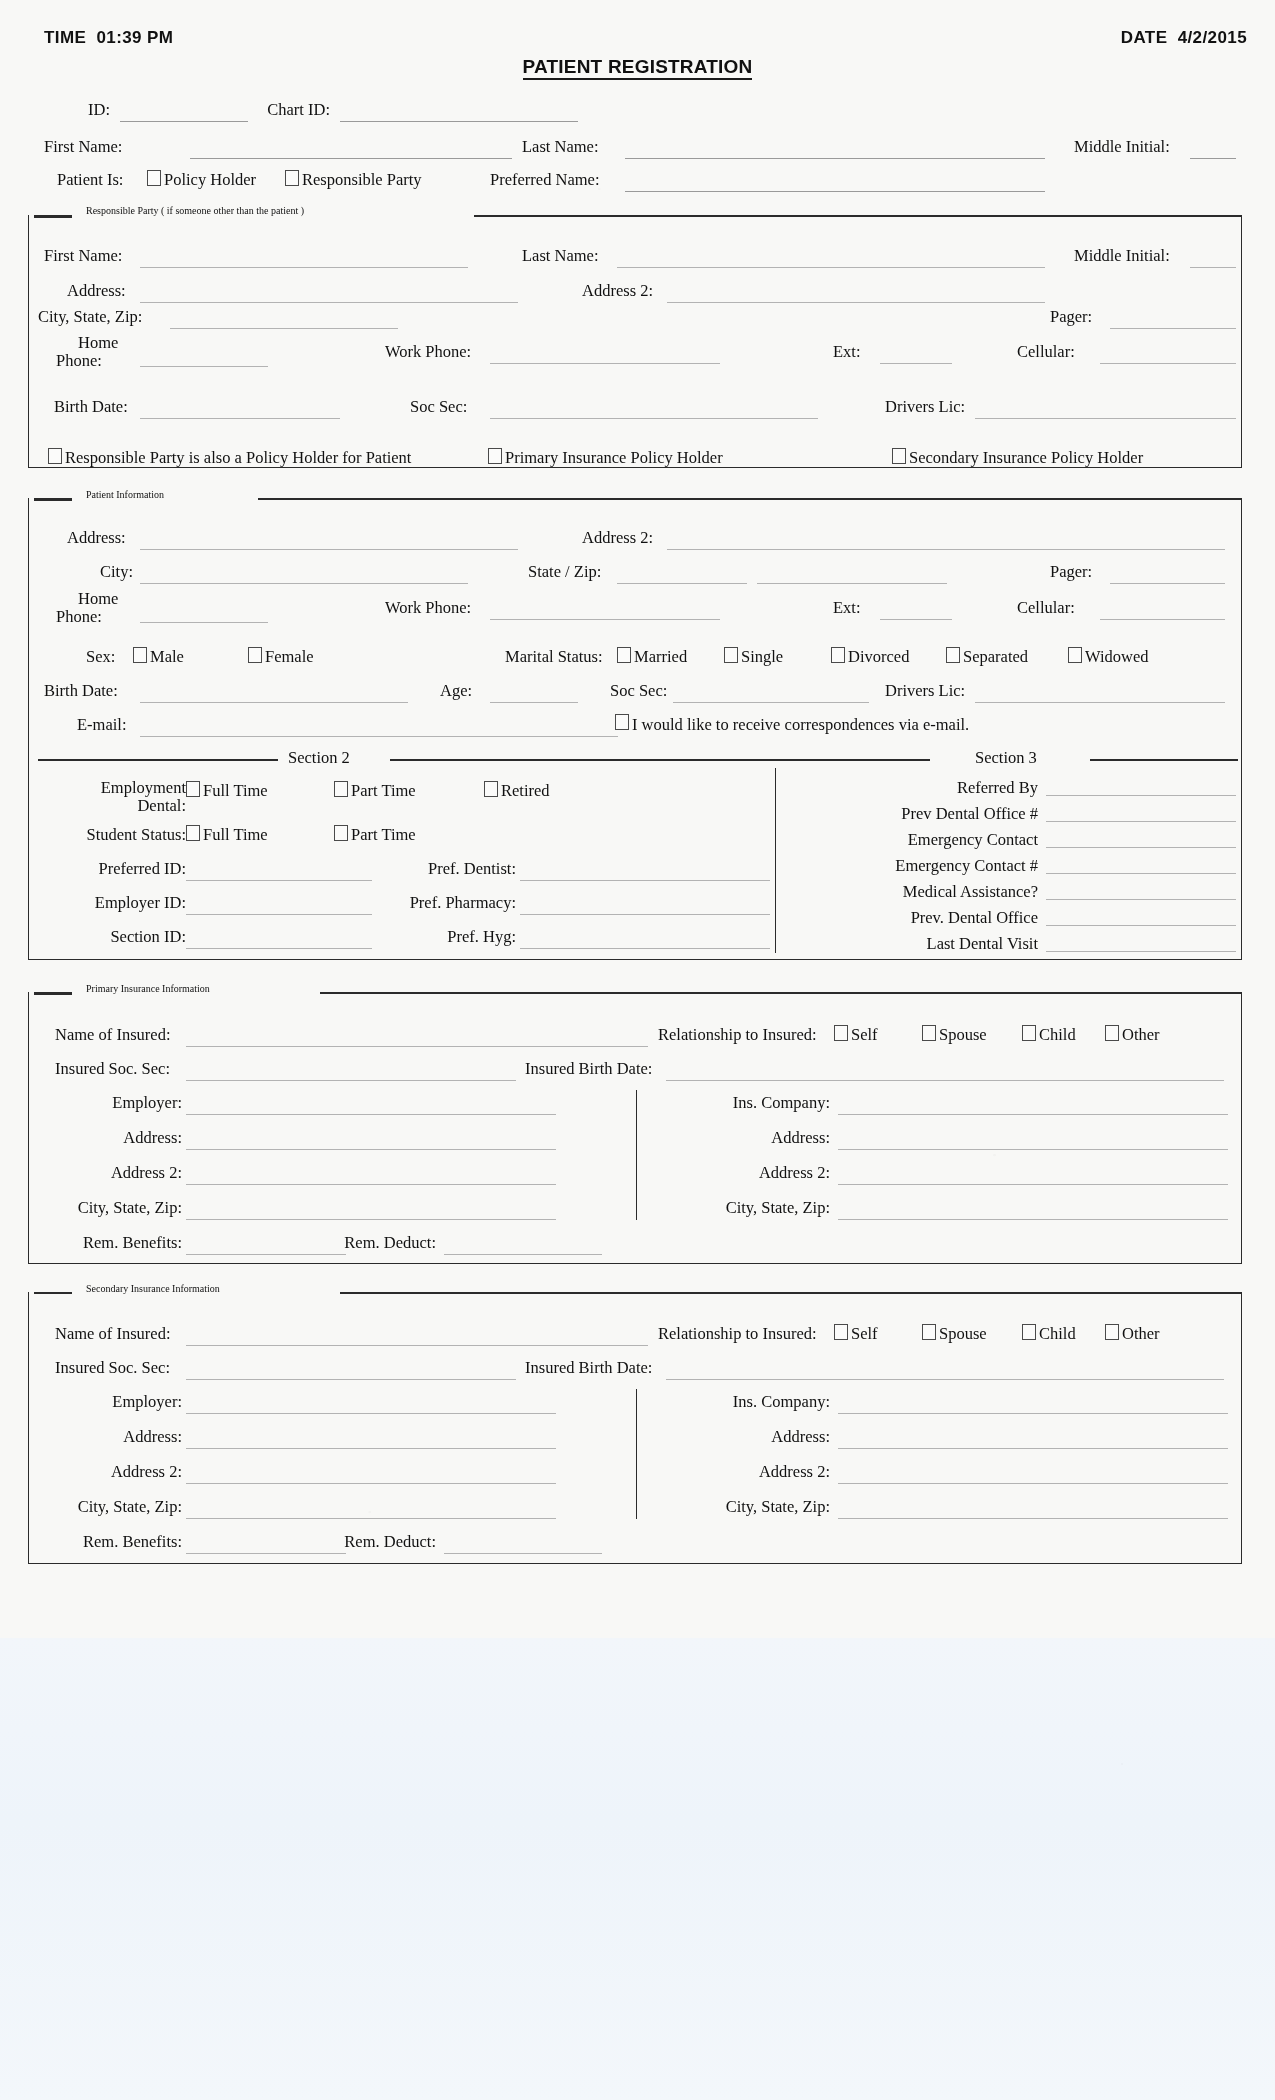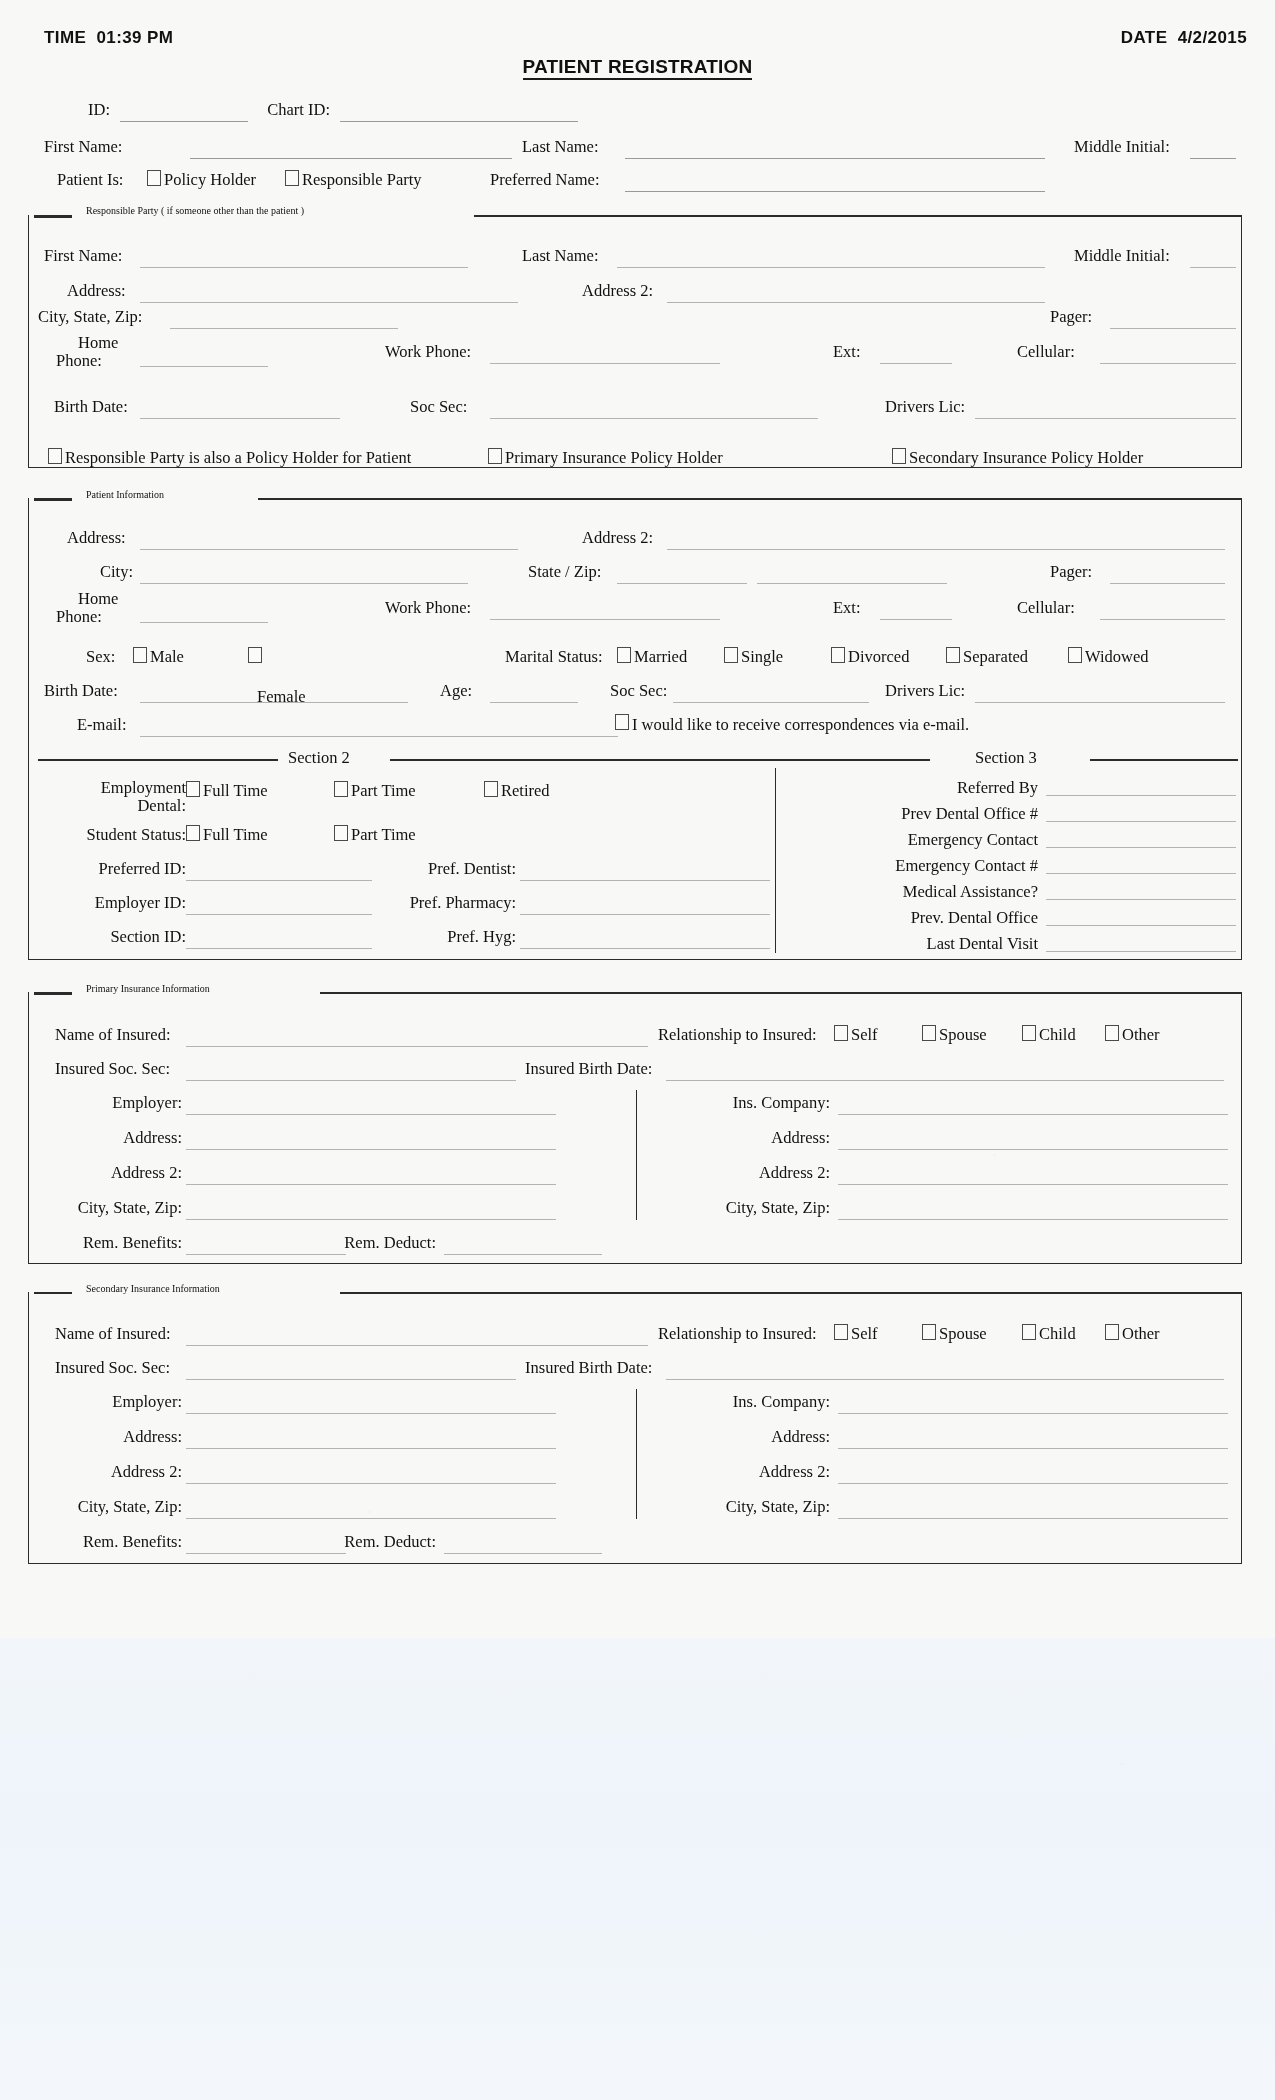--- a/index.html
+++ b/index.html
@@ -283,21 +283,21 @@
   <div class="lbl" style="left:833px;top:599px;">Ext:</div>
   <div class="rule faint" style="left:880px;top:619px;width:72px;"></div>
 
   <div class="lbl" style="left:1017px;top:599px;">Cellular:</div>
   <div class="rule faint" style="left:1100px;top:619px;width:125px;"></div>
 
   <div class="lbl" style="left:86px;top:648px;">Sex:</div>
   <div class="cbx" style="left:133px;top:647px;"></div>
   <div class="lbl" style="left:150px;top:648px;">Male</div>
   <div class="cbx" style="left:248px;top:647px;"></div>
-  <div class="lbl" style="left:257px;top:648px;margin-top:40px;">Female</div>
+  <div class="lbl" style="left:265px;top:648px;">Female</div>
 
   <div class="lbl" style="left:505px;top:648px;">Marital Status:</div>
   <div class="cbx" style="left:617px;top:647px;"></div>
   <div class="lbl" style="left:634px;top:648px;">Married</div>
   <div class="cbx" style="left:724px;top:647px;"></div>
   <div class="lbl" style="left:741px;top:648px;">Single</div>
   <div class="cbx" style="left:831px;top:647px;"></div>
   <div class="lbl" style="left:848px;top:648px;">Divorced</div>
   <div class="cbx" style="left:946px;top:647px;"></div>
   <div class="lbl" style="left:963px;top:648px;">Separated</div>

